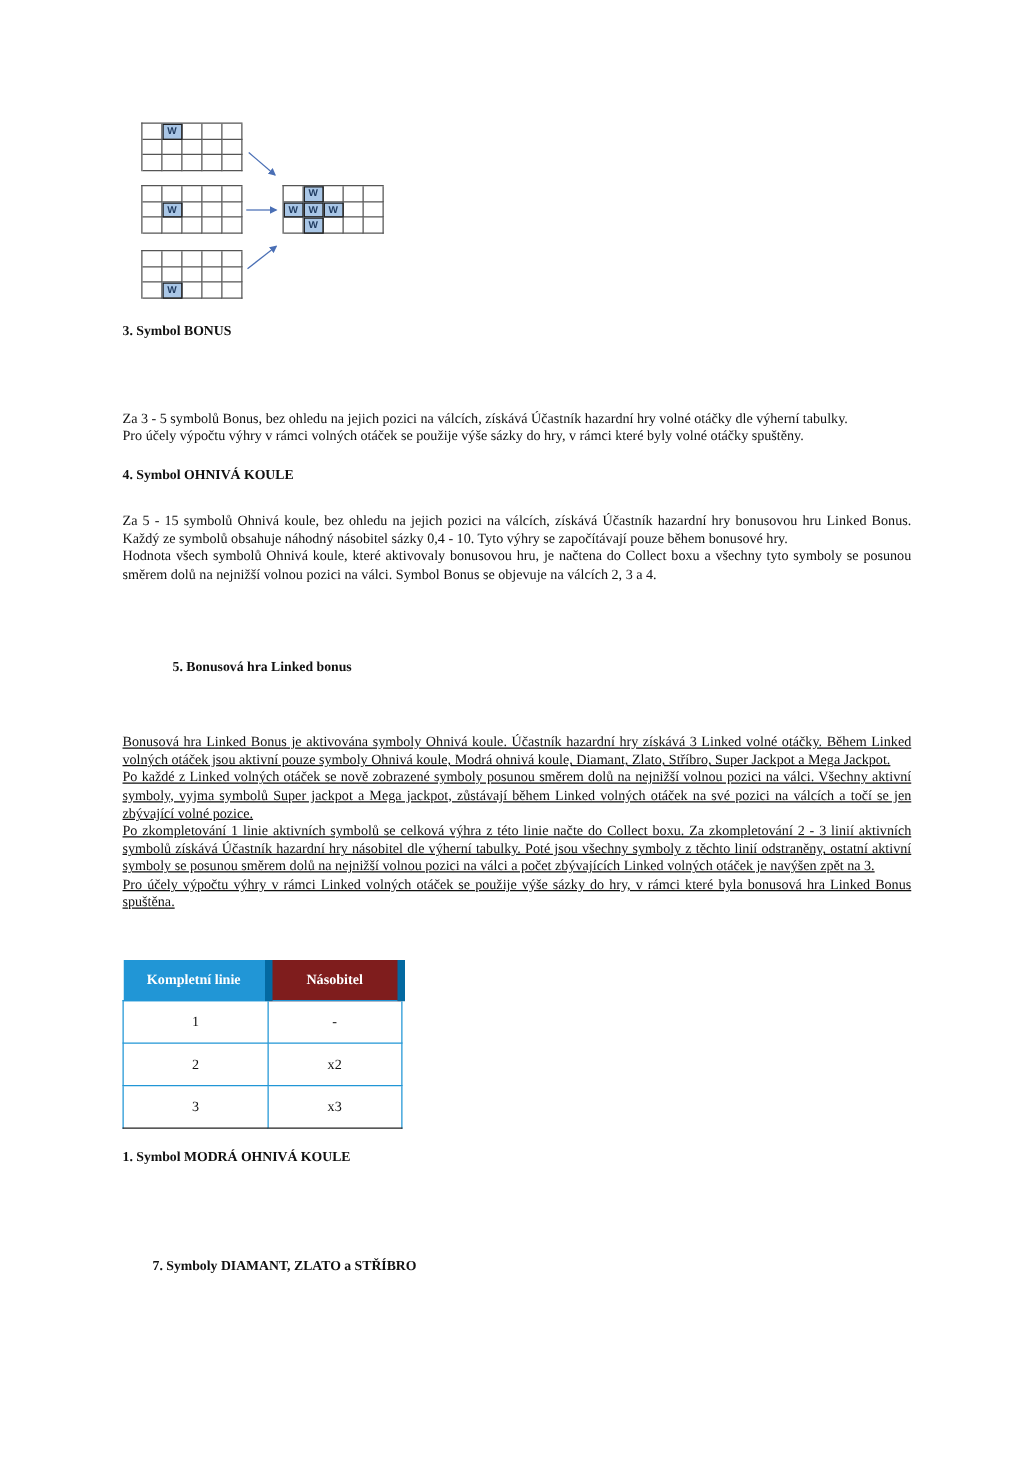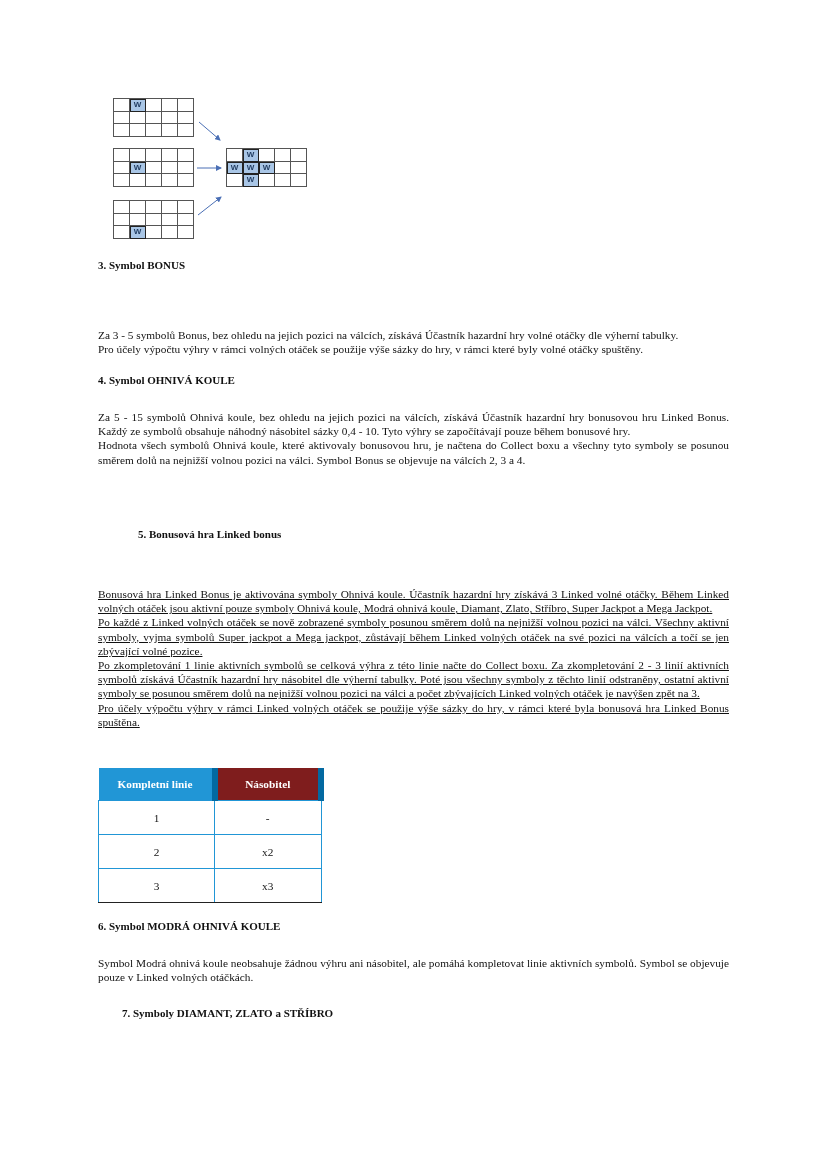--- a/index.html
+++ b/index.html
@@ -155,19 +155,16 @@
         <td>2</td>
         <td>x2</td>
       </tr>
       <tr>
         <td>3</td>
         <td>x3</td>
       </tr>
     </tbody>
   </table>
 
-  <h2 class="h" style="top:920px;">6. Symbol MODRÁ OHNIVÁ KOULE</h2>
-  <div class="p" style="top:956px;">
-    <span>Symbol Modrá ohnivá koule neobsahuje žádnou výhru ani násobitel, ale pomáhá kompletovat linie aktivních symbolů. Symbol se objevuje pouze v Linked volných otáčkách.</span>
-  </div>
+  <h2 class="h" style="top:920px;">1. Symbol MODRÁ OHNIVÁ KOULE</h2>
 
   <h2 class="h" style="top:1007px;margin-left:24px;">7. Symboly DIAMANT, ZLATO a STŘÍBRO</h2>
 </div>
 
 </body></html>

